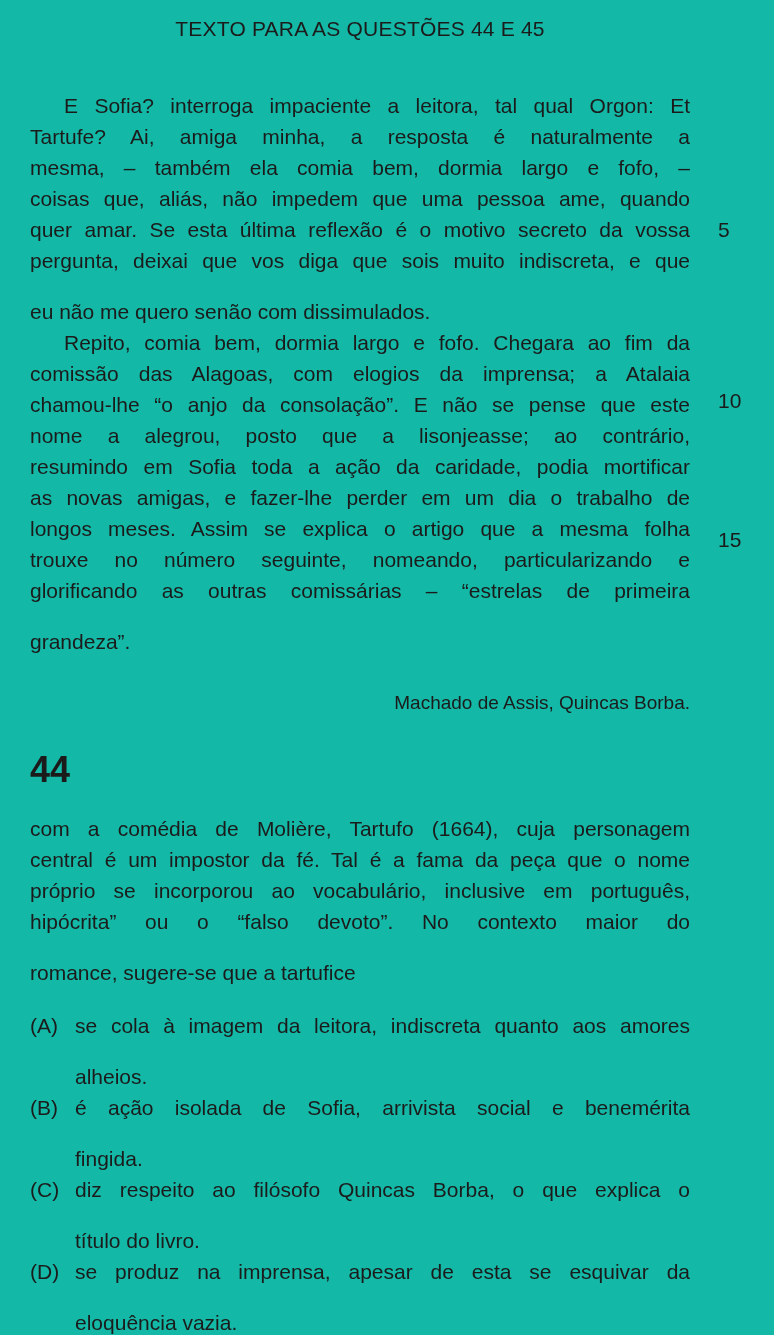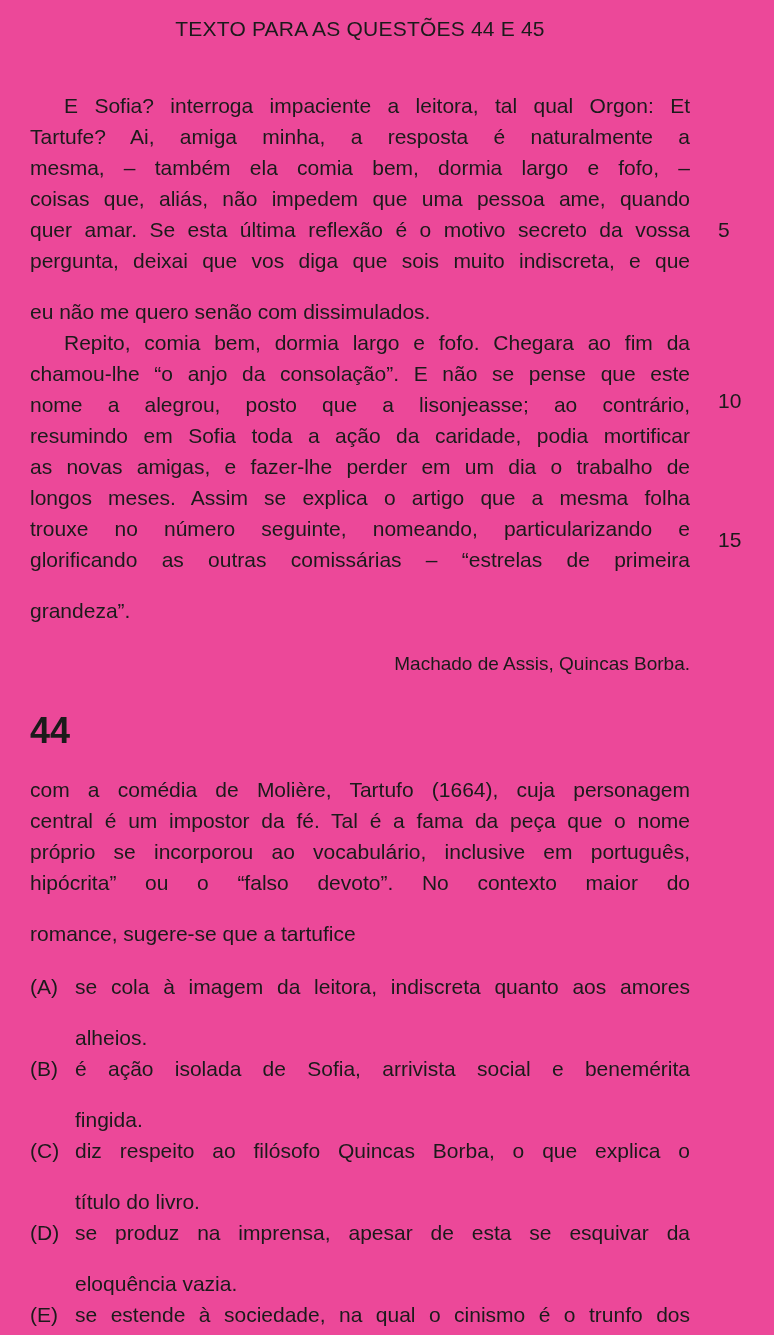--- a/index.html
+++ b/index.html
@@ -2,21 +2,21 @@
 <html><head>
 <meta charset="utf-8">
 <style>
   html,body{margin:0;padding:0;background:#ffffff;}
   .page{
     position:relative;
     width:774px;
     height:1335px;
     box-sizing:border-box;
     padding:16px 0 0 30px;
-    background:#ec4899;
+    background:#14b8a6;
     color:#1b1b1b;
     font-family:"Liberation Sans","DejaVu Sans",sans-serif;
     overflow:hidden;
   }
   .title{
     width:660px;
     text-align:center;
     font-size:21px;
     line-height:26px;
     letter-spacing:.2px;
@@ -42,21 +42,21 @@
     position:absolute;
     left:688px;
     width:44px;
     font-size:21px;
     line-height:31px;
     font-style:normal;
     text-align:left;
   }
   .attribution{
     width:660px;
-    margin-top:26px;
+    margin-top:34px;
     font-size:19px;
     line-height:24px;
     text-align:right;
   }
   .qnum{
     margin-top:36px;
     font-size:36px;
     line-height:38px;
     font-weight:bold;
   }
@@ -91,20 +91,21 @@
   <div class="passage" id="passage-block">
     <div id="passage-lines">
         <div class="tline ind"><span class="it">E Sofia? interroga impaciente a leitora, tal qual Orgon:</span><span class="rm"> Et</span></div>
         <div class="tline"><span class="rm">Tartufe? </span><span class="it">Ai, amiga minha, a resposta é naturalmente a</span></div>
         <div class="tline"><span class="it">mesma, – também ela comia bem, dormia largo e fofo, –</span></div>
         <div class="tline"><span class="it">coisas que, aliás, não impedem que uma pessoa ame, quando</span></div>
         <div class="tline"><span class="it">quer amar. Se esta última reflexão é o motivo secreto da vossa</span></div>
         <div class="tline"><span class="it">pergunta, deixai que vos diga que sois muito indiscreta, e que</span></div>
         <div class="tline last"><span class="it">eu não me quero senão com dissimulados.</span></div>
         <div class="tline ind"><span class="it">Repito, comia bem, dormia largo e fofo. Chegara ao fim da</span></div>
+        <div class="tline"><span class="it">comissão das Alagoas, com elogios da imprensa; a Atalaia</span></div>
         <div class="tline"><span class="it">chamou-lhe “o anjo da consolação”. E não se pense que este</span></div>
         <div class="tline"><span class="it">nome a alegrou, posto que a lisonjeasse; ao contrário,</span></div>
         <div class="tline"><span class="it">resumindo em Sofia toda a ação da caridade, podia mortificar</span></div>
         <div class="tline"><span class="it">as novas amigas, e fazer-lhe perder em um dia o trabalho de</span></div>
         <div class="tline"><span class="it">longos meses. Assim se explica o artigo que a mesma folha</span></div>
         <div class="tline"><span class="it">trouxe no número seguinte, nomeando, particularizando e</span></div>
         <div class="tline"><span class="it">glorificando as outras comissárias – “estrelas de primeira</span></div>
         <div class="tline last"><span class="it">grandeza”.</span></div>
       </div>
     <div id="passage-linenums">

